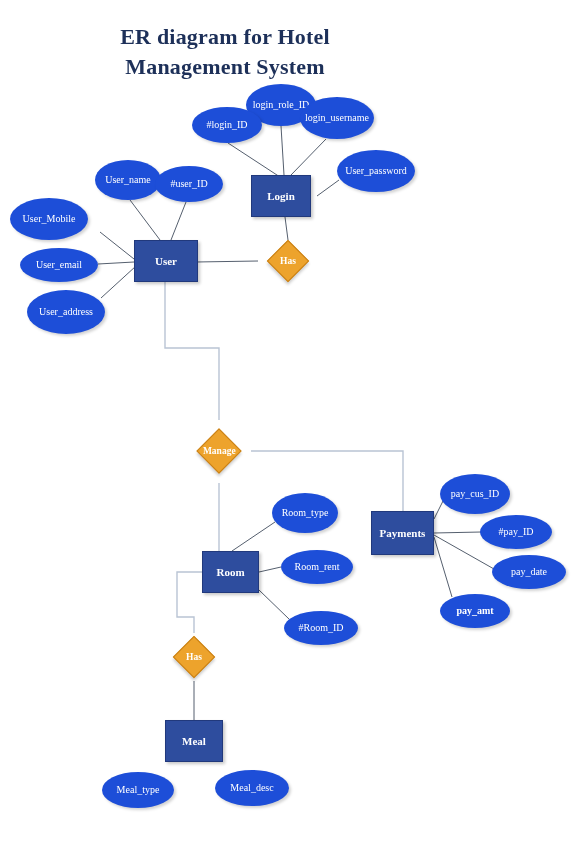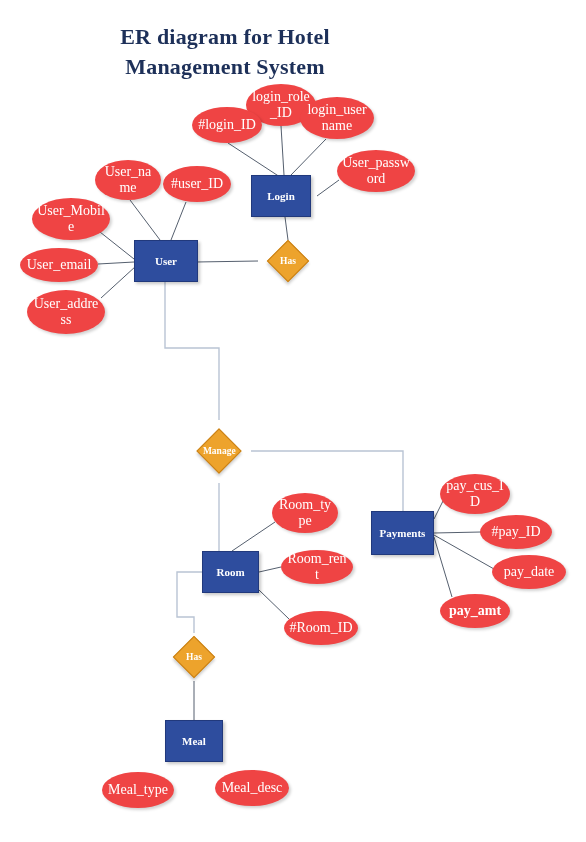--- a/index.html
+++ b/index.html
@@ -49,25 +49,25 @@
     background: #2e4d9e;
     border: 1px solid #21397c;
     box-shadow: 2px 2px 3px rgba(0,0,0,0.22);
     font-family: "Liberation Serif", "DejaVu Serif", serif;
     font-size: 11px;
     font-weight: 700;
     z-index: 4;
   }
   
   .attr {
-    background: #ef4444;
+    background: #1d4ed8;
     border-radius: 50%;
     box-shadow: 2px 2px 3px rgba(0,0,0,0.18);
     font-family: "Liberation Serif", "DejaVu Serif", serif;
-    font-size: 14px;
+    font-size: 10px;
     font-weight: 400;
     line-height: 1.12;
     padding: 0 5px;
     z-index: 3;
     word-break: break-word;
   }
   
   .rel {
     background: #eda32c;
     border: 1px solid #c98117;
@@ -130,24 +130,24 @@
       </div>
       <div class="node attr" style="left: 300px; top: 97px; width: 74px; height: 42px;">
         <span>login_username</span>
       </div>
       <div class="node attr" style="left: 337px; top: 150px; width: 78px; height: 42px;">
         <span>User_password</span>
       </div>
       <div class="node attr" style="left: 95px; top: 160px; width: 66px; height: 40px;">
         <span>User_name</span>
       </div>
-      <div class="node attr" style="left: 163px; top: 166px; width: 68px; height: 36px; text-align: right;">
+      <div class="node attr" style="left: 155px; top: 166px; width: 68px; height: 36px; text-align: right;">
         <span>#user_ID</span>
       </div>
-      <div class="node attr" style="left: 32px; top: 198px; width: 78px; height: 42px;">
+      <div class="node attr" style="left: 10px; top: 198px; width: 78px; height: 42px;">
         <span>User_Mobile</span>
       </div>
       <div class="node attr" style="left: 20px; top: 248px; width: 78px; height: 34px;">
         <span>User_email</span>
       </div>
       <div class="node attr" style="left: 27px; top: 290px; width: 78px; height: 44px;">
         <span>User_address</span>
       </div>
       <div class="node attr" style="left: 440px; top: 474px; width: 70px; height: 40px; font-family: Liberation Serif, serif;">
         <span>pay_cus_ID</span>

